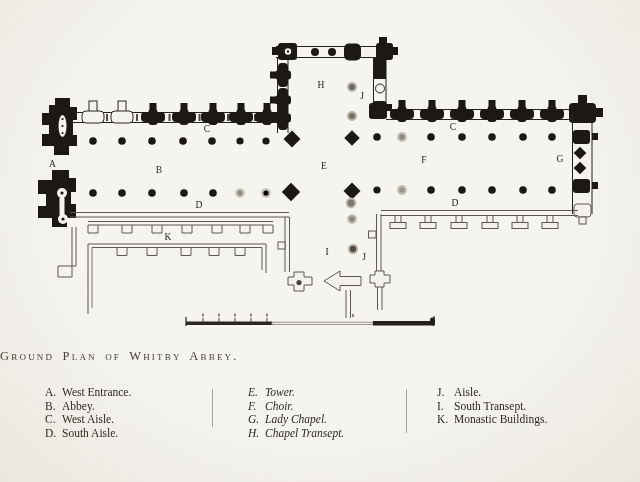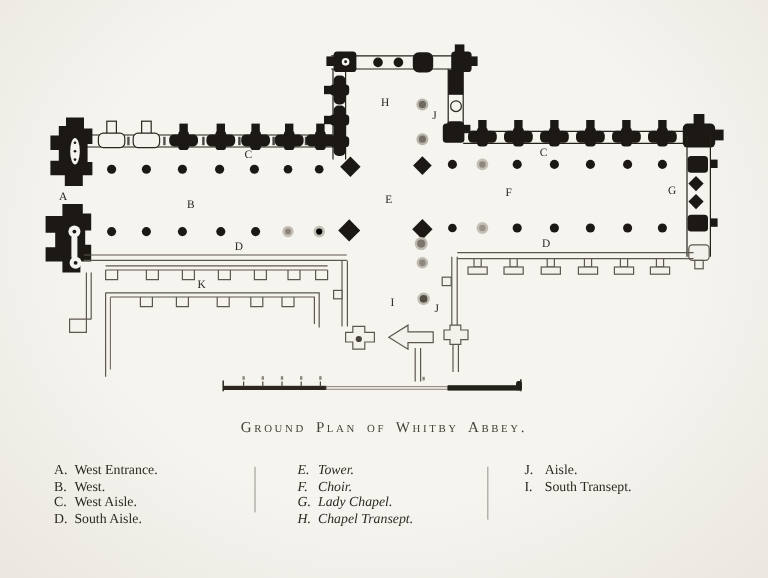--- a/index.html
+++ b/index.html
@@ -12,21 +12,21 @@
   svg{position:absolute;left:0;top:0;}
   .w{stroke:#24201a;stroke-width:1;fill:none;}
   .r{stroke:#5d574e;stroke-width:1;fill:none;}
   .rl{stroke:#6e675d;stroke-width:0.9;fill:none;}
   .ink{fill:#1c1914;stroke:none;}
   .paper{fill:#f5f3ee;}
   .op{fill:#f5f3ee;stroke:#2a2620;stroke-width:1;}
   .or{fill:#f3f1ec;stroke:#5d574e;stroke-width:1;}
   .lbl{font:9.5px "Liberation Serif", serif;fill:#29241f;}
   .caption{
-    position:absolute;top:349px;left:0;width:640px;text-align:center;
+    position:absolute;top:349px;left:0;width:640px;text-align:left;
     font-family:"Liberation Serif", serif;font-variant:small-caps;
     font-size:12.5px;letter-spacing:2.2px;word-spacing:3px;color:#46413a;
   }
   .legend{position:absolute;top:386px;left:0;width:640px;font-size:11.5px;color:#2c2822;}
   .lg-col{position:absolute;top:0;}
   .lg-col1{left:45px;} .lg-col2{left:248px;font-style:italic;} .lg-col3{left:437px;}
   .lg-row{line-height:13.6px;white-space:nowrap;}
   .lg-key{display:inline-block;min-width:17px;}
   .lg-div{position:absolute;width:1px;background:rgba(70,63,54,.45);}
   .lg-div1{left:212px;top:3px;height:38px;}
@@ -320,31 +320,32 @@
 </svg>
 
 <div class="caption">Ground Plan of Whitby Abbey.</div>
 
 <div class="legend">
   <div class="lg-div lg-div1"></div>
   <div class="lg-div lg-div2"></div>
 
   <div class="lg-col lg-col1">
     <div class="lg-row"><span class="lg-key">A.</span><span>West Entrance.</span></div>
-    <div class="lg-row"><span class="lg-key">B.</span><span>West.</span></div>
+    <div class="lg-row"><span class="lg-key">B.</span><span>Abbey.</span></div>
     <div class="lg-row"><span class="lg-key">C.</span><span>West Aisle.</span></div>
     <div class="lg-row"><span class="lg-key">D.</span><span>South Aisle.</span></div>
   </div>
 
   <div class="lg-col lg-col2">
     <div class="lg-row"><span class="lg-key">E.</span><span>Tower.</span></div>
     <div class="lg-row"><span class="lg-key">F.</span><span>Choir.</span></div>
     <div class="lg-row"><span class="lg-key">G.</span><span>Lady Chapel.</span></div>
     <div class="lg-row"><span class="lg-key">H.</span><span>Chapel Transept.</span></div>
   </div>
 
   <div class="lg-col lg-col3">
     <div class="lg-row"><span class="lg-key">J.</span><span>Aisle.</span></div>
     <div class="lg-row"><span class="lg-key">I.</span><span>South Transept.</span></div>
+    <div class="lg-row"><span class="lg-key">K.</span><span>Monastic Buildings.</span></div>
   </div>
 </div>
 
 </div>
 
 </body></html>

